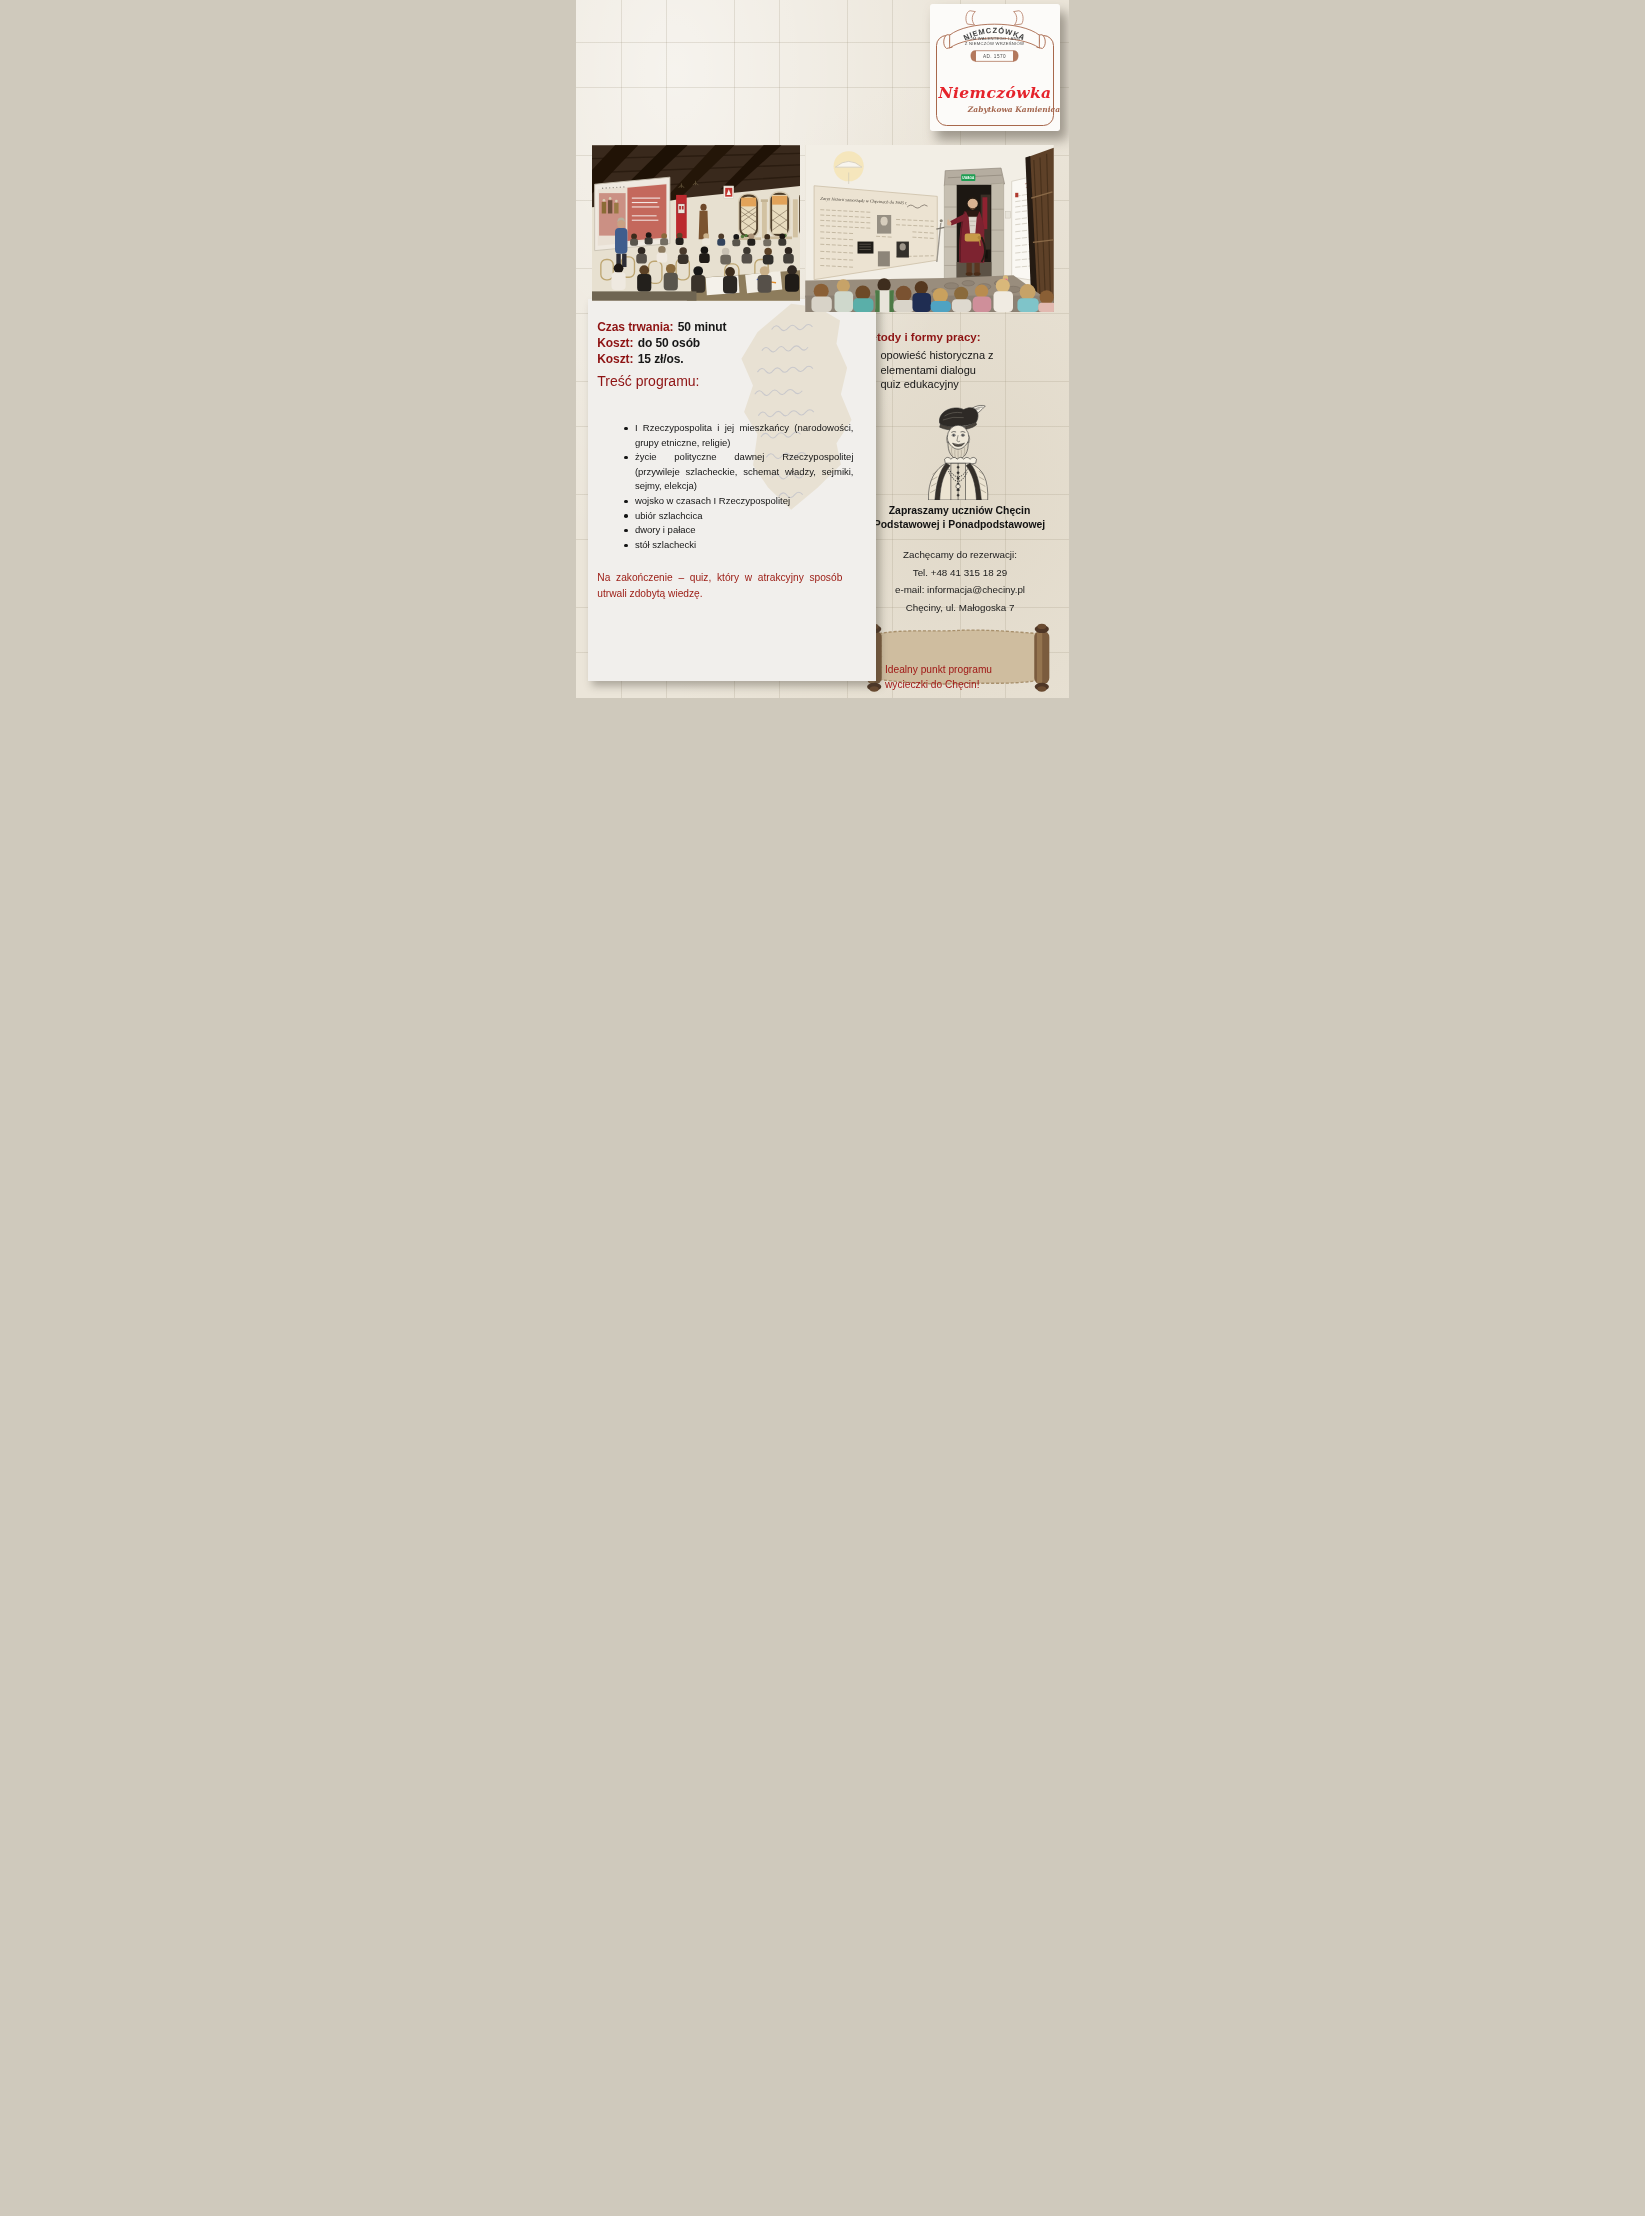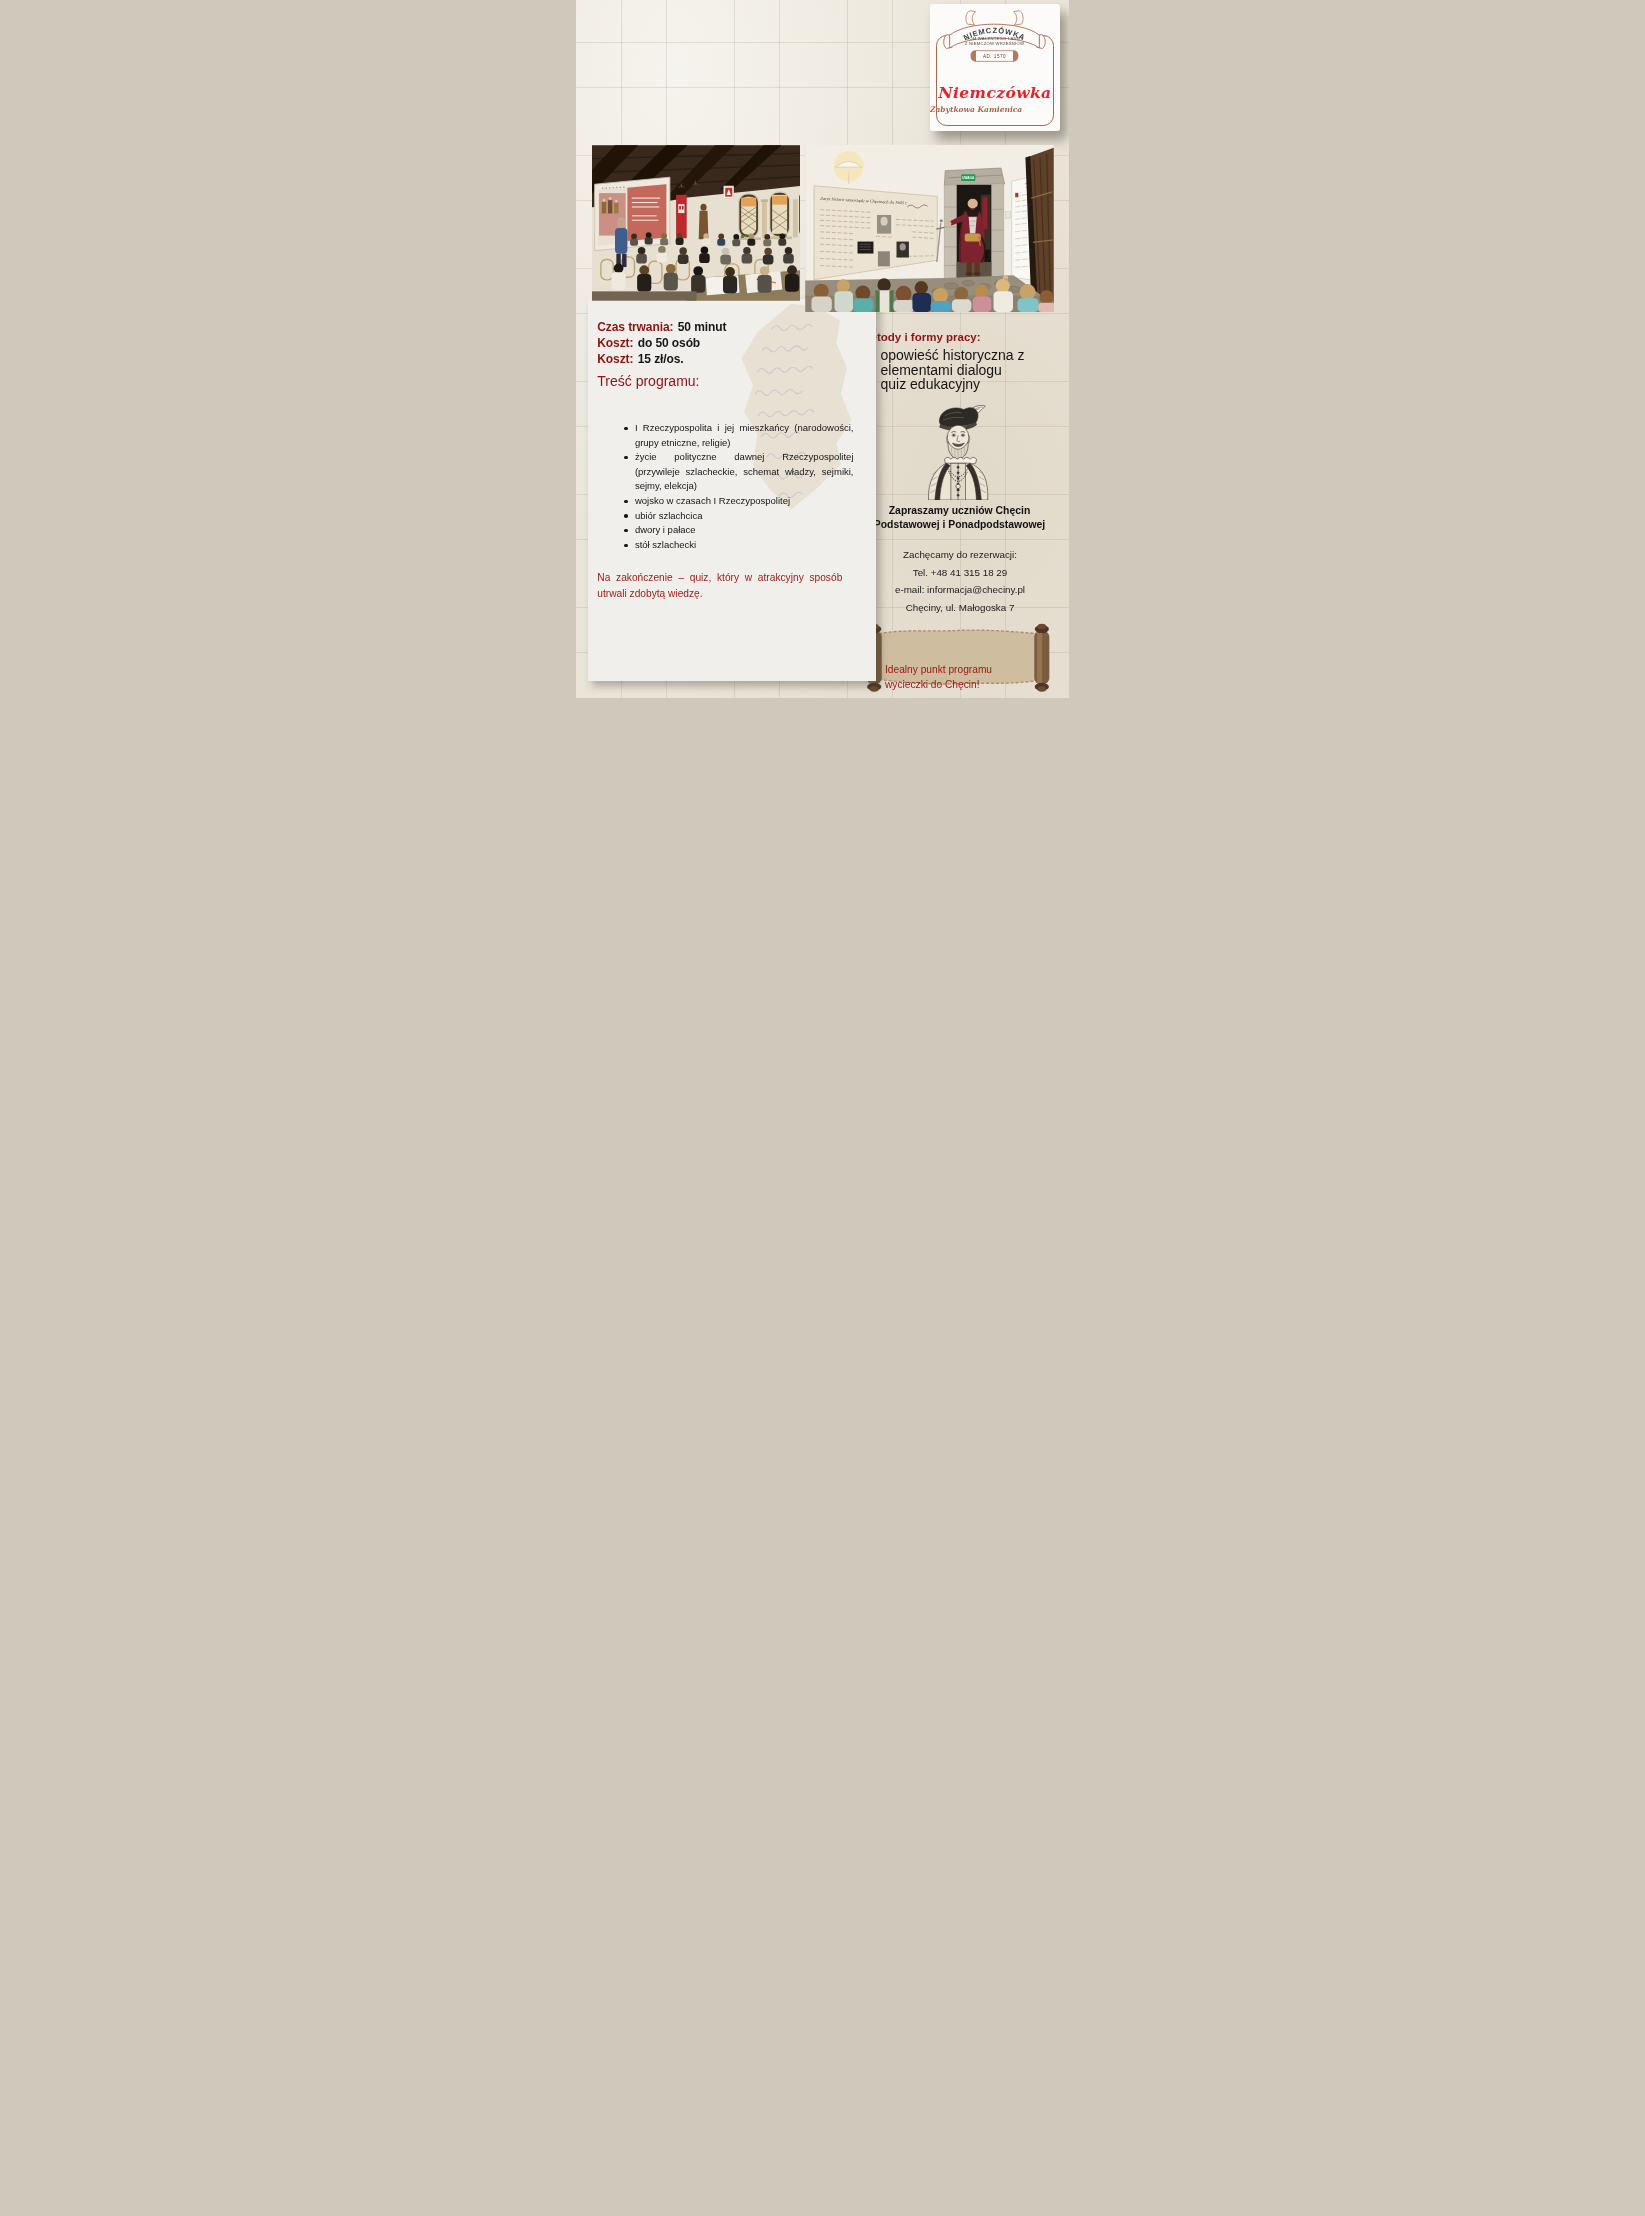--- a/index.html
+++ b/index.html
@@ -21,21 +21,21 @@
   .title .l2{display:block;font-size:26.6px;line-height:1.05;margin-top:15.5px;}
   
   .logo-card{position:absolute;left:354px;top:4.4px;width:130px;height:127px;background:#fcfbf9;
     border-radius:2.7px;box-shadow:6.2px 8.9px 11.5px rgba(95,88,76,.55);}
   .logo-frame{position:absolute;left:5.8px;right:5.8px;top:31px;bottom:5.8px;
     border:0.9px solid #a8684c;border-radius:10.6px;}
   .logo-scroll{position:absolute;left:9.3px;top:2.7px;width:111px;height:59px;}
   .logo-brand{position:absolute;left:0;top:79px;width:100%;text-align:center;
     font-family:"DejaVu Serif", serif;font-style:italic;font-weight:bold;
     font-size:15.5px;color:#e5232b;letter-spacing:0.4px;}
-  .logo-sub{position:absolute;left:0;top:101px;width:100%;text-align:left;
+  .logo-sub{position:absolute;left:0;top:101px;width:100%;text-align:right;
     font-family:"DejaVu Serif", serif;font-style:italic;font-weight:bold;
     font-size:7.5px;color:#a4664e;}
   
   .photo{position:absolute;overflow:hidden;background:#d9d2c2;z-index:3;}
   .photo svg{display:block;}
   .photo1{left:15.5px;top:145px;width:208px;height:156px;}
   .photo2{left:229px;top:145px;width:249px;height:167px;}
   
   .panel{position:absolute;left:11.5px;top:299px;width:288px;height:382px;background:#f1efec;
     box-shadow:4.4px 5.3px 8px rgba(70,65,55,.38);z-index:2;}
@@ -51,21 +51,21 @@
   .program-list li{position:relative;padding-left:12.4px;font-size:9.5px;line-height:14.6px;
     color:#151515;text-align:justify;text-align-last:left;}
   .program-list li::before{content:"";position:absolute;left:1.8px;top:5.8px;width:3.5px;height:3.5px;
     border-radius:50%;background:#141414;}
   .closing{position:absolute;left:9.8px;top:271px;width:245px;margin:0;font-size:10.2px;
     line-height:16.4px;color:#9b1a12;text-align:justify;text-align-last:left;z-index:2;}
   
   .methods{position:absolute;left:285px;top:331px;width:200px;}
   .methods h2{margin:0 0 5.3px 0;font-size:11.5px;font-weight:bold;color:#8e1313;}
   .methods ul{margin:0;padding:0 0 0 8px;list-style:none;}
-  .methods li{position:relative;padding-left:11.5px;font-size:14px;line-height:14.6px;color:#151515;
+  .methods li{position:relative;padding-left:11.5px;font-size:11px;line-height:14.6px;color:#151515;
     max-width:146px;}
   .methods li::before{content:"";position:absolute;left:0.9px;top:5.3px;width:4px;height:4px;
     border-radius:50%;background:#141414;}
   .engraving{position:absolute;left:338px;top:400px;width:85px;height:100px;}
   .invitation{position:absolute;left:276px;top:504px;width:215px;margin:0;text-align:center;
     font-size:10.4px;font-weight:bold;line-height:1.38;color:#111;}
   .contact{position:absolute;left:283px;top:546px;width:202px;margin:0;text-align:center;
     font-size:9.8px;line-height:17.7px;color:#1b1b1b;}
   
   .banner{position:absolute;left:288px;top:621px;width:188px;height:73px;}

